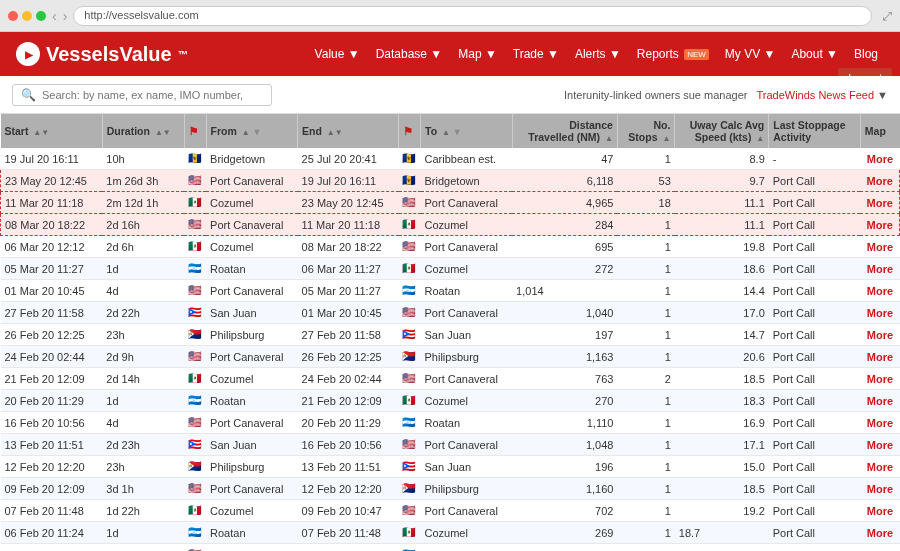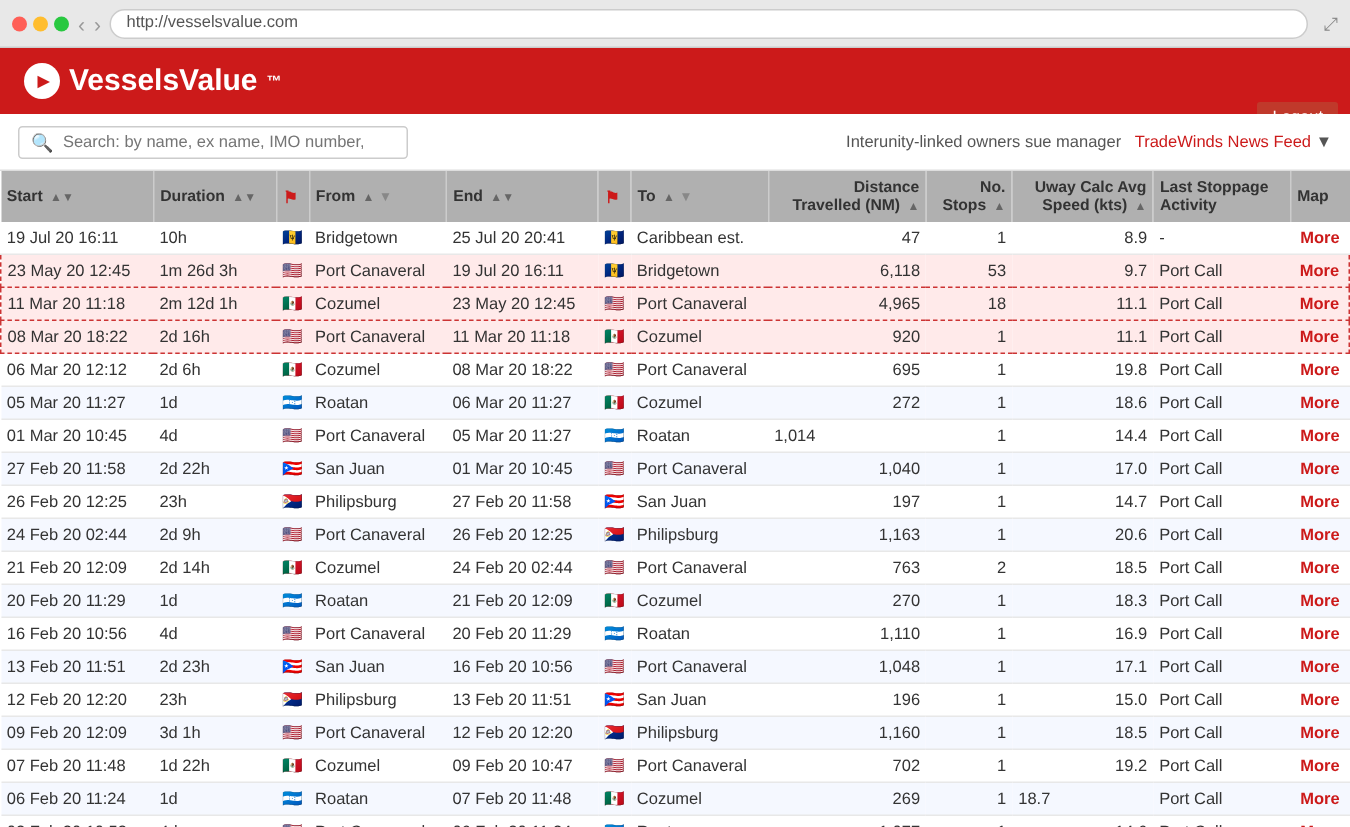--- a/index.html
+++ b/index.html
@@ -131,20 +131,31 @@
 
 <div style="position:relative;">
   <button class="logout-btn">Logout</button>
   <nav class="navbar">
     <div class="navbar-left">
       <div class="logo">
         <div class="logo-icon"></div>
         <span>VesselsValue</span>
           <span class="logo-tm">™</span>
       </div>
+    </div>
+    <div class="navbar-right">
+      <a class="nav-item">Value ▼</a>
+      <a class="nav-item">Database ▼</a>
+      <a class="nav-item">Map ▼</a>
+      <a class="nav-item">Trade ▼</a>
+      <a class="nav-item">Alerts ▼</a>
+      <a class="nav-item">Reports <span class="nav-badge">NEW</span></a>
+      <a class="nav-item">My VV ▼</a>
+      <a class="nav-item">About ▼</a>
+      <a class="nav-item">Blog</a>
     </div>
   </nav>
 </div>
 
 <div class="search-bar">
   <div class="search-input-wrapper">
     <span class="search-icon">🔍</span>
     <input class="search-input" type="text" placeholder="Search: by name, ex name, IMO number, company" style="">
   </div>
   <div class="news-feed">
@@ -217,21 +228,21 @@
           <td style="text-align: center;"><a class="more-link">More</a></td>
         </tr>
         <tr class="highlighted">
           <td style="text-align: left;">08 Mar 20 18:22</td>
           <td style="text-align: left;">2d 16h</td>
           <td style="text-align: center;">🇺🇸</td>
           <td style="text-align: left;">Port Canaveral</td>
           <td style="text-align: left;">11 Mar 20 11:18</td>
           <td style="text-align: center;">🇲🇽</td>
           <td style="text-align: left;">Cozumel</td>
-          <td style="text-align: right;">920</td>
+          <td style="text-align: right;">284</td>
           <td style="text-align: right;">1</td>
           <td style="text-align: right;">11.1</td>
           <td style="text-align: left;">Port Call</td>
           <td style="text-align: center;"><a class="more-link">More</a></td>
         </tr>
         <tr style="background: rgb(255, 255, 255);">
           <td style="text-align: left;">06 Mar 20 12:12</td>
           <td style="text-align: left;">2d 6h</td>
           <td style="text-align: center;">🇲🇽</td>
           <td style="text-align: left;">Cozumel</td>

